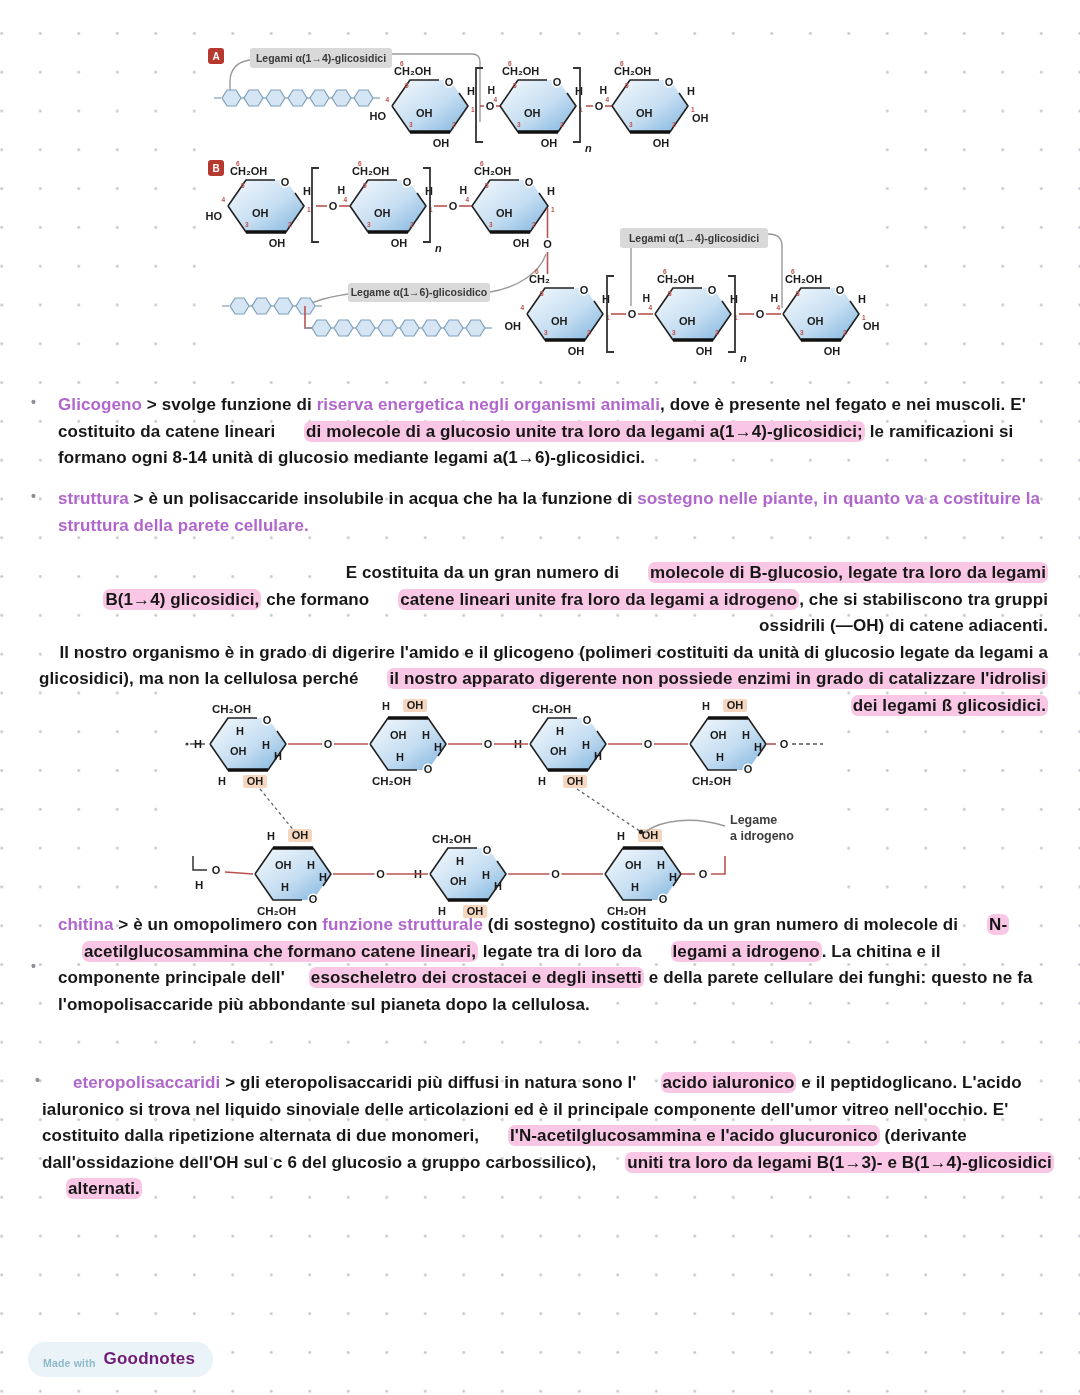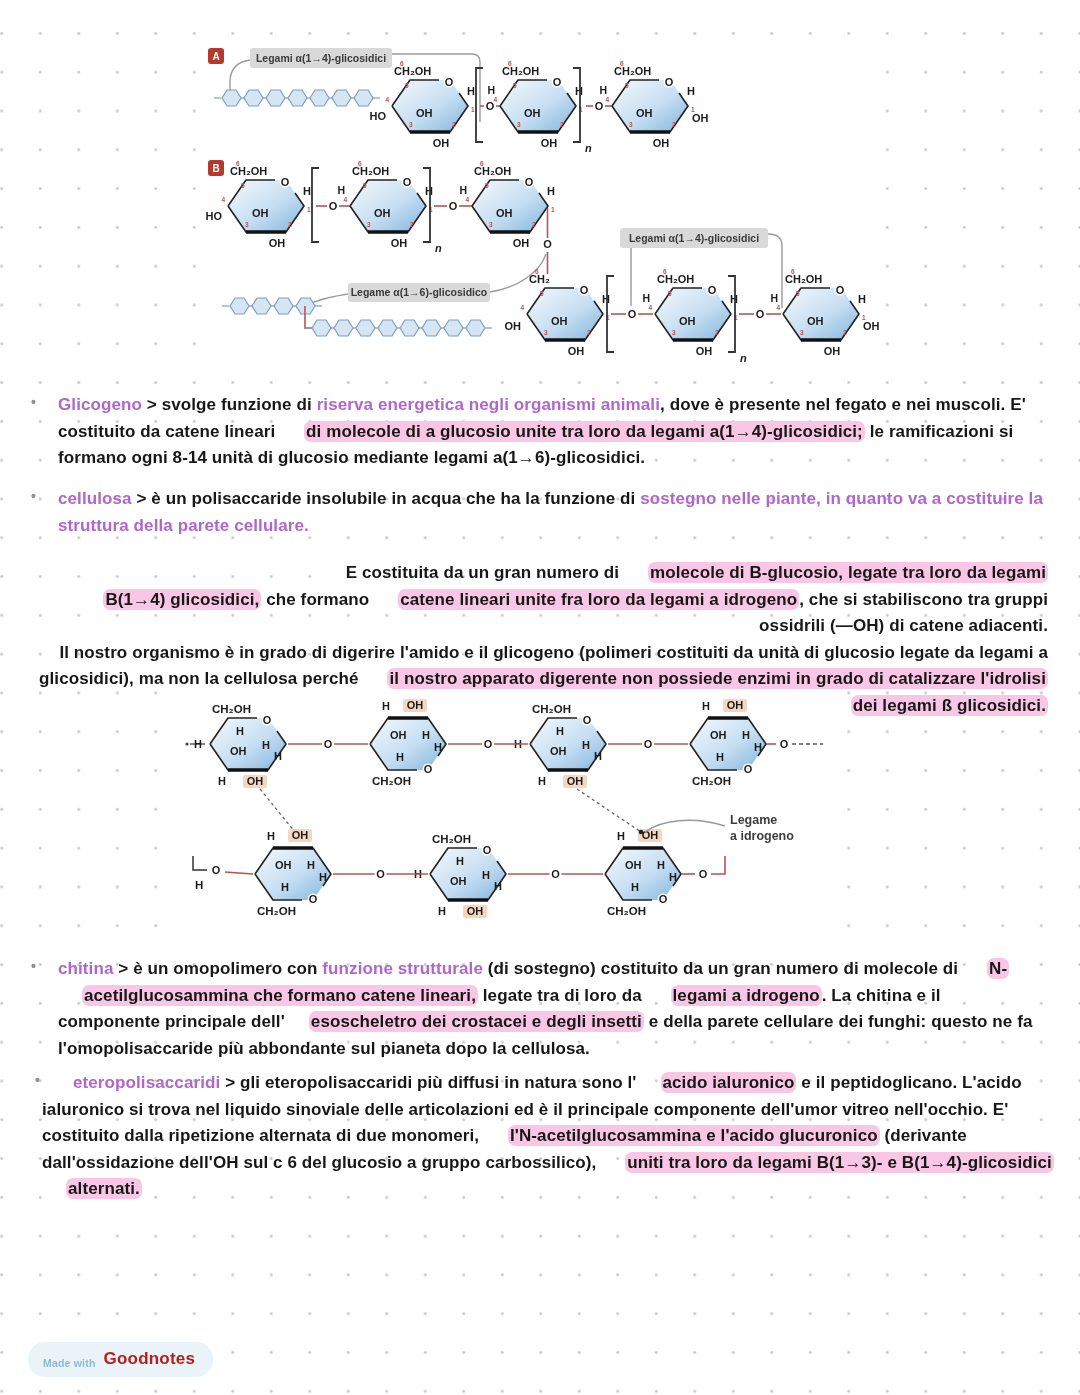--- a/index.html
+++ b/index.html
@@ -15,21 +15,21 @@
   .sec{position:absolute;font-weight:700;font-size:17px;line-height:26.5px;color:#171717;letter-spacing:.1px;}
   .sec p{margin:0;}
   .purple{color:#b066cc;}
   .hl{background:#f9c7e5;border-radius:7px;padding:1px 2px;box-decoration-break:clone;margin-left:24px;-webkit-box-decoration-break:clone;}
   .bullet{position:absolute;color:#8b8f98;font-size:14px;font-weight:700;}
   #badge{
     position:absolute;left:28px;top:1342px;display:flex;align-items:flex-end;gap:8px;
     background:#e9f3f8;border-radius:17px;padding:7px 18px 8px 15px;
   }
   #badge .mw{font-size:10.5px;font-weight:600;color:#8fbacd;letter-spacing:.2px;}
-  #badge .gn{font-size:17px;font-weight:700;color:#b91c1c;letter-spacing:.2px;}
+  #badge .gn{font-size:17px;font-weight:700;color:#701a75;letter-spacing:.2px;}
 </style>
 </head>
 <body>
 
 <div id="page">
   <svg id="fig-top" style="left:200px;top:40px;" width="680" height="332" viewBox="0 0 680 332">
       <rect x="0" y="0" width="680" height="332" fill="#fff"></rect>
       <defs>
         <linearGradient id="rg" x1="0" y1="0" x2="1" y2="1">
           <stop offset="0%" stop-color="#f4f9fd"></stop>
@@ -425,27 +425,27 @@
       <text x="545" y="154" font-size="12.5" text-anchor="start" fill="#3d3d3d" font-weight="600">a idrogeno</text>
       <path d="M540,140 C508,130 476,134 460,146" fill="none" stroke="#9a9a9a" stroke-width="1.4"></path>
     </svg>
   <main id="notes">
       <span class="bullet" style="left: 31px; top: 394px;">•</span>
       <div class="sec" style="top: 392px; left: 58px; width: 992px;">
         <p><span class="purple">Glicogeno</span><span> &gt; svolge funzione di </span><span class="purple">riserva energetica negli organismi animali</span><span>, dove è presente nel fegato e nei muscoli. E' costituito da catene lineari </span><span class="hl">di molecole di a glucosio unite tra loro da legami a(1→4)-glicosidici;</span><span> le ramificazioni si formano ogni 8-14 unità di glucosio mediante legami a(1→6)-glicosidici.</span></p>
       </div>
       <span class="bullet" style="left: 31px; top: 488px;">•</span>
       <div class="sec" style="top: 486px; left: 58px; width: 992px;">
-        <p><span class="purple">cellulosa</span><span> &gt; è un polisaccaride insolubile in acqua che ha la funzione di </span><span class="purple">sostegno nelle piante, in quanto va a costituire la struttura della parete cellulare.</span></p>
+        <p><span class="purple">struttura</span><span> &gt; è un polisaccaride insolubile in acqua che ha la funzione di </span><span class="purple">sostegno nelle piante, in quanto va a costituire la struttura della parete cellulare.</span></p>
       </div>
       <div class="sec" style="top: 560px; left: 27px; width: 1021px; text-align: right;">
         <p><span>E costituita da un gran numero di </span><span class="hl">molecole di B-glucosio, legate tra loro da legami</span><br><span class="hl">B(1→4) glicosidici,</span><span> che formano </span><span class="hl">catene lineari unite fra loro da legami a idrogeno</span><span>, che si stabiliscono tra gruppi ossidrili (—OH) di catene adiacenti.</span><br><span>Il nostro organismo è in grado di digerire l'amido e il glicogeno (polimeri costituiti da unità di glucosio legate da legami a glicosidici), ma non la cellulosa perché </span><span class="hl">il nostro apparato digerente non possiede enzimi in grado di catalizzare l'idrolisi dei legami ß glicosidici.</span></p>
       </div>
       <span class="bullet" style="left: 31px; top: 958px;">•</span>
-      <div class="sec" style="top: 956px; left: 58px; width: 987px;">
+      <div class="sec" style="top: 912px; left: 58px; width: 987px;">
         <p><span class="purple">chitina</span><span> &gt; è un omopolimero con </span><span class="purple">funzione strutturale</span><span> (di sostegno) costituito da un gran numero di molecole di </span><span class="hl">N-acetilglucosammina che formano catene lineari,</span><span> legate tra di loro da </span><span class="hl">legami a idrogeno</span><span>. La chitina e il componente principale dell'</span><span class="hl">esoscheletro dei crostacei e degli insetti</span><span> e della parete cellulare dei funghi: questo ne fa l'omopolisaccaride più abbondante sul pianeta dopo la cellulosa.</span></p>
       </div>
       <span class="bullet" style="left: 35px; top: 1072px;">•</span>
       <div class="sec" style="top: 1070px; left: 42px; width: 1022px;">
         <p style="text-indent: 31px;"><span class="purple">eteropolisaccaridi</span><span> &gt; gli eteropolisaccaridi più diffusi in natura sono l'</span><span class="hl">acido ialuronico</span><span> e il peptidoglicano. L'acido ialuronico si trova nel liquido sinoviale delle articolazioni ed è il principale componente dell'umor vitreo nell'occhio. E'  costituito dalla ripetizione alternata di due monomeri, </span><span class="hl">I'N-acetilglucosammina e l'acido glucuronico</span><span> (derivante dall'ossidazione dell'OH sul c 6 del glucosio a gruppo carbossilico), </span><span class="hl">uniti tra loro da legami B(1→3)- e B(1→4)-glicosidici alternati.</span></p>
       </div>
     </main>
   <div id="badge">
     <span class="mw">Made with</span>
     <span class="gn">Goodnotes</span>

